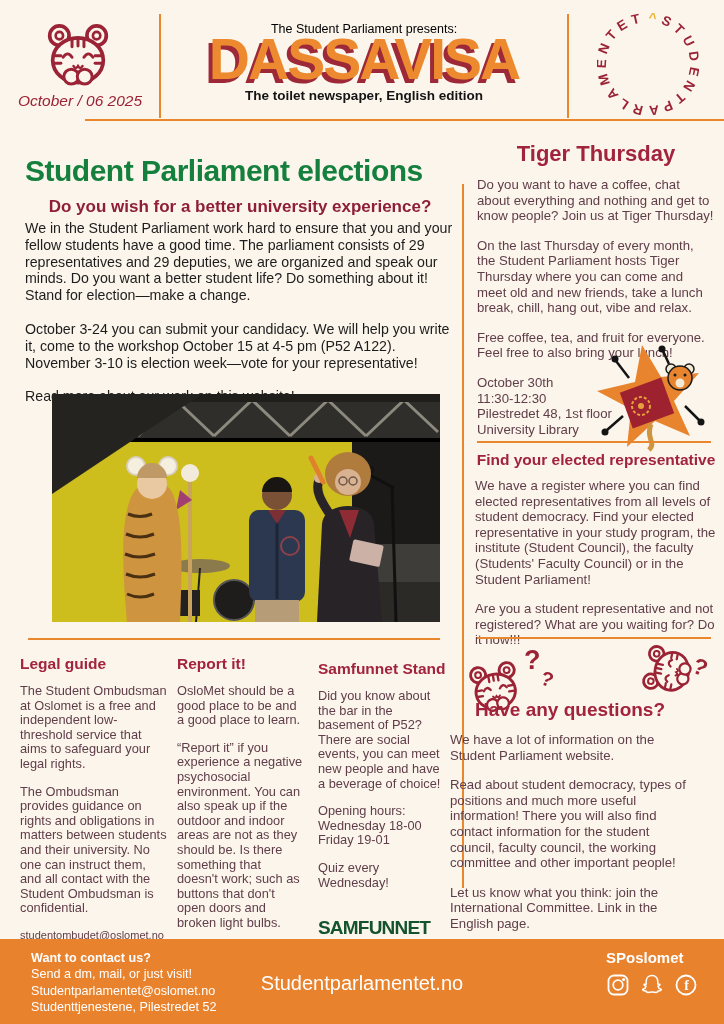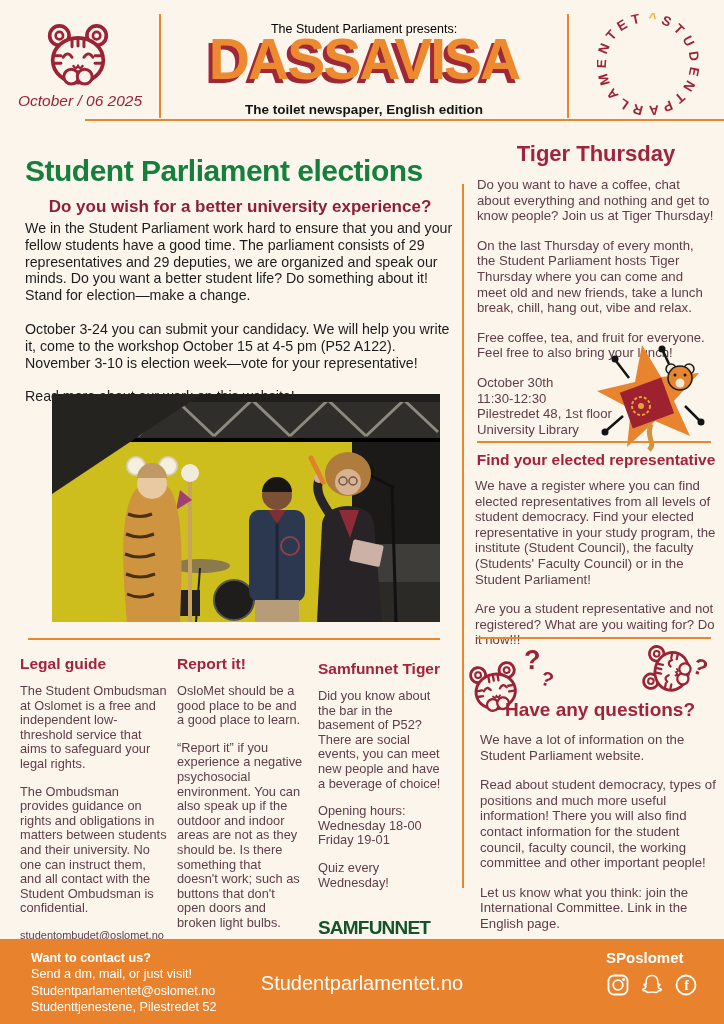--- a/index.html
+++ b/index.html
@@ -8,21 +8,21 @@
   .abs{position:absolute;}
   .vline{position:absolute;width:2px;background:#E8872E;}
   .hline{position:absolute;height:2px;background:#E8872E;}
 
   
   .date{left:0;top:92px;width:160px;text-align:center;font-style:italic;
         font-size:15.5px;color:#9B2335;}
   .presents{left:160px;top:22px;width:408px;text-align:center;font-size:12.5px;color:#000000;}
   .masthead{left:160px;top:31px;width:408px;text-align:center;font-size:57px;font-weight:bold;
         letter-spacing:-2px;line-height:1;color:#ED8A2F;text-shadow:-4px 4px 0 #9D2837;}
-  .tagline{left:160px;top:102px;width:408px;text-align:center;font-size:13.5px;
+  .tagline{left:160px;top:88px;width:408px;text-align:center;font-size:13.5px;
         font-weight:bold;color:#141414;}
 
   
   .main-article{left:25px;top:139px;width:430px;}
   .h-main{font-size:30px;font-weight:bold;color:#15803d;letter-spacing:-0.5px;margin:15px 0 9px 0;}
   .h-sub{font-size:17px;font-weight:bold;color:#8E1F36;text-align:center;margin:0 0 3px 0;}
   .black-text p{margin:0 0 17px 0;font-size:14.2px;line-height:16.8px;color:#1d1d1d;}
   .rcol p{margin:0 0 14px 0;font-size:13.2px;line-height:15.6px;color:#5F3D49;}
   .h-tt{font-size:22px;font-weight:bold;color:#A2233C;text-align:center;margin:0 0 10px 0;}
   .h-sec{font-size:15.5px;font-weight:bold;color:#A2233C;text-align:center;margin:0 0 9px 0;}
@@ -238,21 +238,21 @@
   <svg class="abs" style="left:466px;top:660px;transform:rotate(-10deg)" width="58" height="55" viewBox="0 0 100 94">
       <use href="#tigerface"></use>
     </svg>
   <span class="qmark" style="left:524px;top:645px;font-size:27px">?</span>
   <span class="qmark" style="left:541px;top:668px;font-size:20px;transform:rotate(18deg)">?</span>
   <svg class="abs" style="left:640px;top:644px;transform:rotate(-78deg)" width="56" height="53" viewBox="0 0 100 94">
       <use href="#tigerface"></use>
     </svg>
   <span class="qmark" style="left:693px;top:654px;font-size:23px;transform:rotate(22deg)">?</span>
 
-  <div class="abs rcol" style="left:480px;top:699px;width:240px">
+  <div class="abs rcol" style="left:450px;top:699px;width:240px">
     <div class="h-q">Have any questions?</div>
     <p>We have a lot of information on the Student Parliament website.</p>
     <p>Read about student democracy, types of positions and much more useful information! There you will also find contact information for the student council, faculty council, the working committee and other important people!</p>
     <p>Let us know what you think: join the International Committee. Link in the English page.</p>
   </div>
 
   <div class="hline" style="left:28px;top:638px;width:412px;height:1.5px"></div>
 
   <div class="abs bcol" style="left:20px;top:655px;width:150px">
     <div class="h-b">Legal guide</div>
@@ -261,21 +261,21 @@
     <div class="email">studentombudet@oslomet.no</div>
   </div>
 
   <div class="abs bcol" style="left:177px;top:655px;width:128px">
     <div class="h-b">Report it!</div>
     <p>OsloMet should be a good place to be and a good place to learn.</p>
     <p>“Report it” if you experience a negative psychosocial environment. You can also speak up if the outdoor and indoor areas are not as they should be. Is there something that doesn't work; such as buttons that don't open doors and broken light bulbs.</p>
   </div>
 
   <div class="abs bcol" style="left:318px;top:660px;width:132px">
-    <div class="h-b">Samfunnet Tiger</div>
+    <div class="h-b">Samfunnet Stand</div>
     <p>Did you know about the bar in the basement of P52? There are social events, you can meet new people and have a beverage of choice!</p>
     <p style="margin-bottom:0">Opening hours:</p>
     <p style="margin-bottom:0">Wednesday 18-00</p>
     <p>Friday 19-01</p>
     <p>Quiz every Wednesday!</p>
     <div class="sf-logo">
       <div class="sf-line1">SAMFUNNET</div>
       <div class="sf-line2">
         <span>BISLET</span>
         <svg width="62" height="21" viewBox="0 0 64 22">

